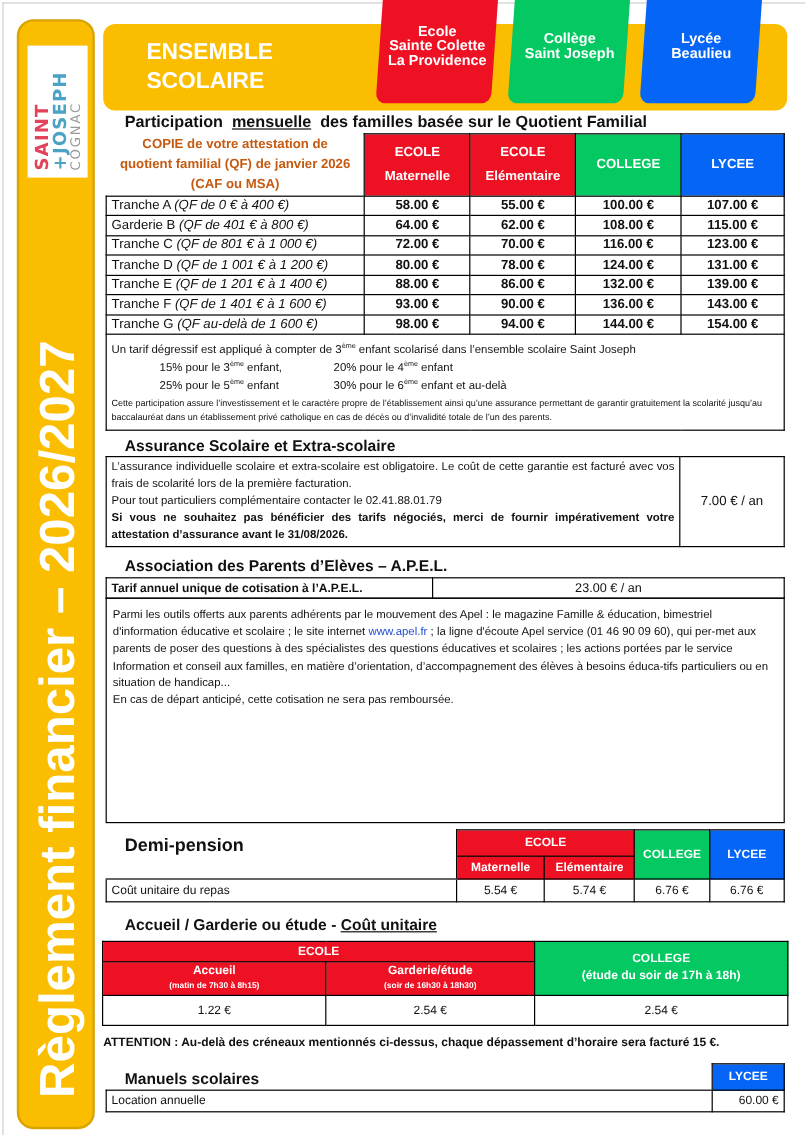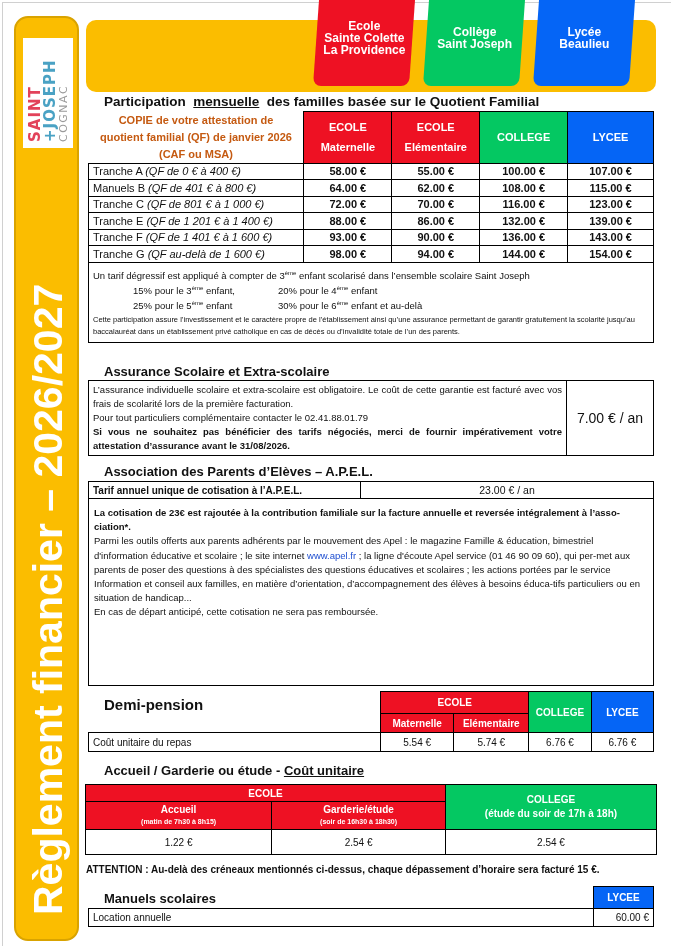--- a/index.html
+++ b/index.html
@@ -46,20 +46,24 @@
     <div class="logo-vert">
       <span class="logo-l1">SAINT</span>
       <span class="logo-l2">+JOSEPH</span>
       <span class="logo-l3">COGNAC</span>
     </div>
   </div>
   <div class="vertical-title">Règlement financier – 2026/2027</div>
 </div>
 
 <div class="banner">
+  <div class="banner-title">
+    <div>ENSEMBLE</div>
+    <div>SCOLAIRE</div>
+  </div>
   <div class="tab red">
       <span><span>Ecole</span><br><span>Sainte Colette</span><br><span>La Providence</span></span>
     </div>
   <div class="tab green">
       <span><span>Collège</span><br><span>Saint Joseph</span></span>
     </div>
   <div class="tab blue">
       <span><span>Lycée</span><br><span>Beaulieu</span></span>
     </div>
 </div>
@@ -88,32 +92,39 @@
     <td class="hblue" style="width:86px;">LYCEE</td>
   </tr>
   <tr style="height:16.5px;">
         <td><span>Tranche A</span> <i>(QF de 0 € à 400 €)</i></td>
         <td class="c b">58.00 €</td>
         <td class="c b">55.00 €</td>
         <td class="c b">100.00 €</td>
         <td class="c b">107.00 €</td>
       </tr>
   <tr style="height:16.5px;">
-        <td><span>Manuels B</span> <i>(QF de 401 € à 800 €)</i></td>
+        <td><span>Garderie B</span> <i>(QF de 401 € à 800 €)</i></td>
         <td class="c b">64.00 €</td>
         <td class="c b">62.00 €</td>
         <td class="c b">108.00 €</td>
         <td class="c b">115.00 €</td>
       </tr>
   <tr style="height:16.5px;padding-left:26px;">
         <td><span>Tranche C</span> <i>(QF de 801 € à 1 000 €)</i></td>
         <td class="c b">72.00 €</td>
         <td class="c b">70.00 €</td>
         <td class="c b">116.00 €</td>
         <td class="c b">123.00 €</td>
+      </tr>
+  <tr style="height:16.5px;">
+        <td><span>Tranche D</span> <i>(QF de 1 001 € à 1 200 €)</i></td>
+        <td class="c b">80.00 €</td>
+        <td class="c b">78.00 €</td>
+        <td class="c b">124.00 €</td>
+        <td class="c b">131.00 €</td>
       </tr>
   <tr style="height:16.5px;">
         <td><span>Tranche E</span> <i>(QF de 1 201 € à 1 400 €)</i></td>
         <td class="c b">88.00 €</td>
         <td class="c b">86.00 €</td>
         <td class="c b">132.00 €</td>
         <td class="c b">139.00 €</td>
       </tr>
   <tr style="height:16.5px;">
         <td><span>Tranche F</span> <i>(QF de 1 401 € à 1 600 €)</i></td>
@@ -142,36 +153,35 @@
 
 <div class="h-section" style="left:104px;top:364px;font-size:13px;">Assurance Scolaire et Extra-scolaire</div>
 <table style="left:88px;top:380px;width:566px;">
   <tbody>
       <tr>
     <td style="width:478px;font-size:9.5px;line-height:14px;padding:2px 4px;text-align:justify;">
       <div>L’assurance individuelle scolaire et extra-scolaire est obligatoire. Le coût de cette garantie est facturé avec vos frais de scolarité lors de la première facturation.</div>
       <div>Pour tout particuliers complémentaire contacter le 02.41.88.01.79</div>
       <div class="b">Si vous ne souhaitez pas bénéficier des tarifs négociés, merci de fournir impérativement votre attestation d’assurance avant le 31/08/2026.</div>
     </td>
-    <td class="c" style="font-size:14px;">7.00 € / an</td>
+    <td class="c" style="font-size:11px;">7.00 € / an</td>
   </tr>
 </tbody>
   </table>
 
 <div class="h-section" style="left:104px;top:464px;font-size:13px;">Association des Parents d’Elèves – A.P.E.L.</div>
 <table style="left:88px;top:481px;width:566px;">
   <tbody>
       <tr style="height:17px;">
     <td class="b" style="width:272px;font-size:10px;">Tarif annuel unique de cotisation à l’A.P.E.L.</td>
     <td class="c" style="font-size:10.5px;">23.00 € / an</td>
   </tr>
 </tbody>
   </table>
 <div class="box" style="left:88px;top:498px;width:566px;height:188px;padding:7px 5px;font-size:9.5px;line-height:14.2px;">
-  <div class="b">La cotisation de 23€ est rajoutée à la contribution familiale sur la facture annuelle et reversée intégralement à l’asso-ciation*.</div>
   <div><span>Parmi les outils  offerts aux parents adhérents par le mouvement des Apel : le magazine Famille &amp; éducation, bimestriel d'information éducative et scolaire ; le site internet </span><a>www.apel.fr</a><span> ; la ligne d'écoute Apel service (01 46 90 09 60), qui per-met aux parents de poser des questions à des spécialistes des questions éducatives et scolaires ; les actions portées par le service Information et conseil aux familles, en matière d’orientation, d’accompagnement des élèves à besoins éduca-tifs particuliers ou en situation de handicap...</span></div>
   <div>En cas de départ anticipé, cette cotisation ne sera pas remboursée.</div>
 </div>
 
 <div class="h-section" style="left:104px;top:696px;font-size:15px;">Demi-pension</div>
 <table style="left:88px;top:691px;width:566px;">
   <tbody>
       <tr style="height:22px;">
     <td style="border:none;width:272px;"></td>
     <td class="hred" colspan="2" style="font-size:10px;">ECOLE</td>

